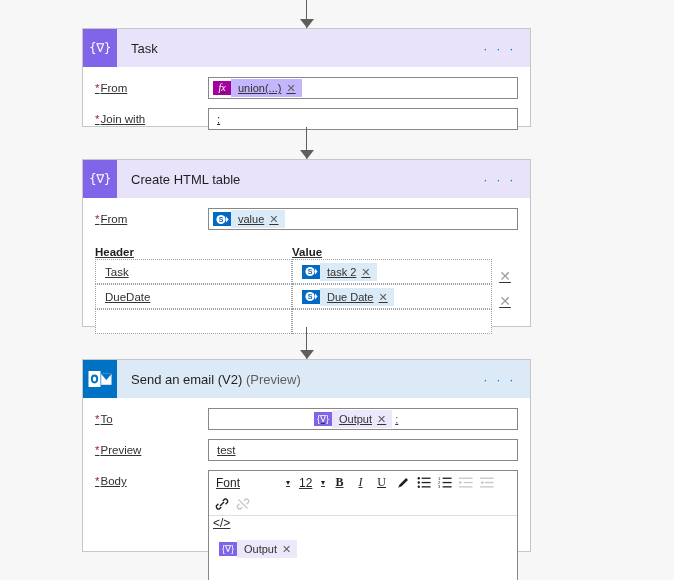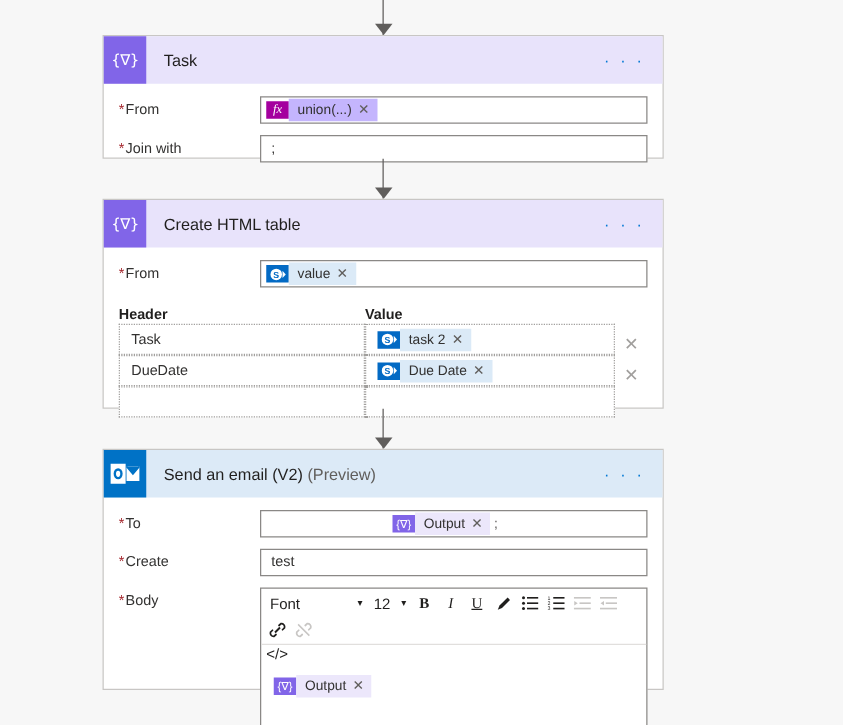--- a/index.html
+++ b/index.html
@@ -52,21 +52,21 @@
     flex:1 1 auto;padding-left:14px;
     font-size:13px;color:#201f1e;
   }
   .hdr-title .preview{color:#605e5c;}
   .hdr-ellipsis{
     flex:0 0 auto;padding-right:14px;
     color:#0078d4;letter-spacing:2.5px;font-size:13px;
     line-height:1;cursor:pointer;
   }
 
-  .card-body{padding:10px 12px 12px 12px;}
+  .card-body{padding:10px 12px 12px 12px;text-decoration:underline;}
 
   
   .field-row{display:flex;align-items:flex-start;margin-bottom:9px;}
   .field-label{
     flex:0 0 113px;padding-top:5px;
     font-size:11.5px;color:#323130;white-space:nowrap;
   }
   .field-label .req{color:#a4262c;margin-right:1px;}
   .field-ctrl{flex:1 1 auto;min-width:0;}
 
@@ -340,21 +340,21 @@
                 <span class="chip-x">✕</span>
               </span>
             </span>
             <span class="trailing-semi">;</span>
           </div>
         </div>
       </div>
 
       <div class="field-row">
         <div class="field-label">
-          <span class="req">*</span><span>Create</span>
+          <span class="req">*</span><span>Preview</span>
         </div>
         <div class="field-ctrl">
           <div class="textbox plain">test</div>
         </div>
       </div>
 
       <div class="field-row" style="margin-bottom:0;">
         <div class="field-label">
           <span class="req">*</span><span>Body</span>
         </div>

